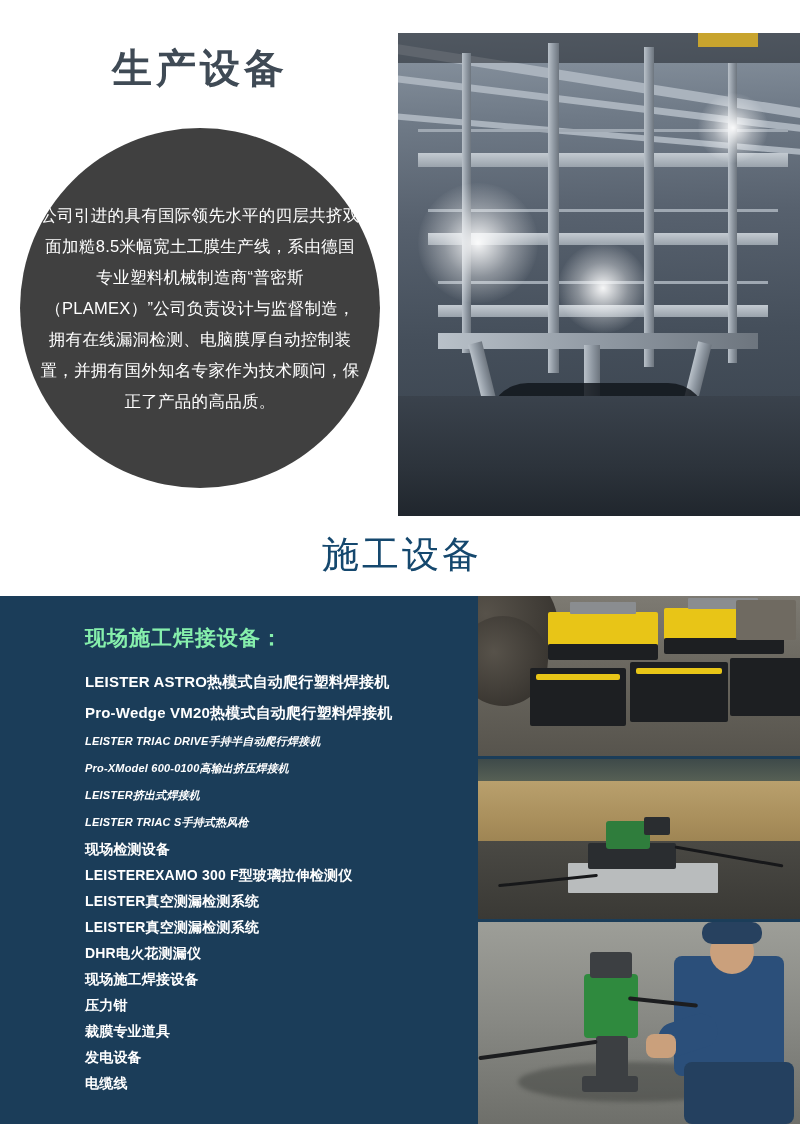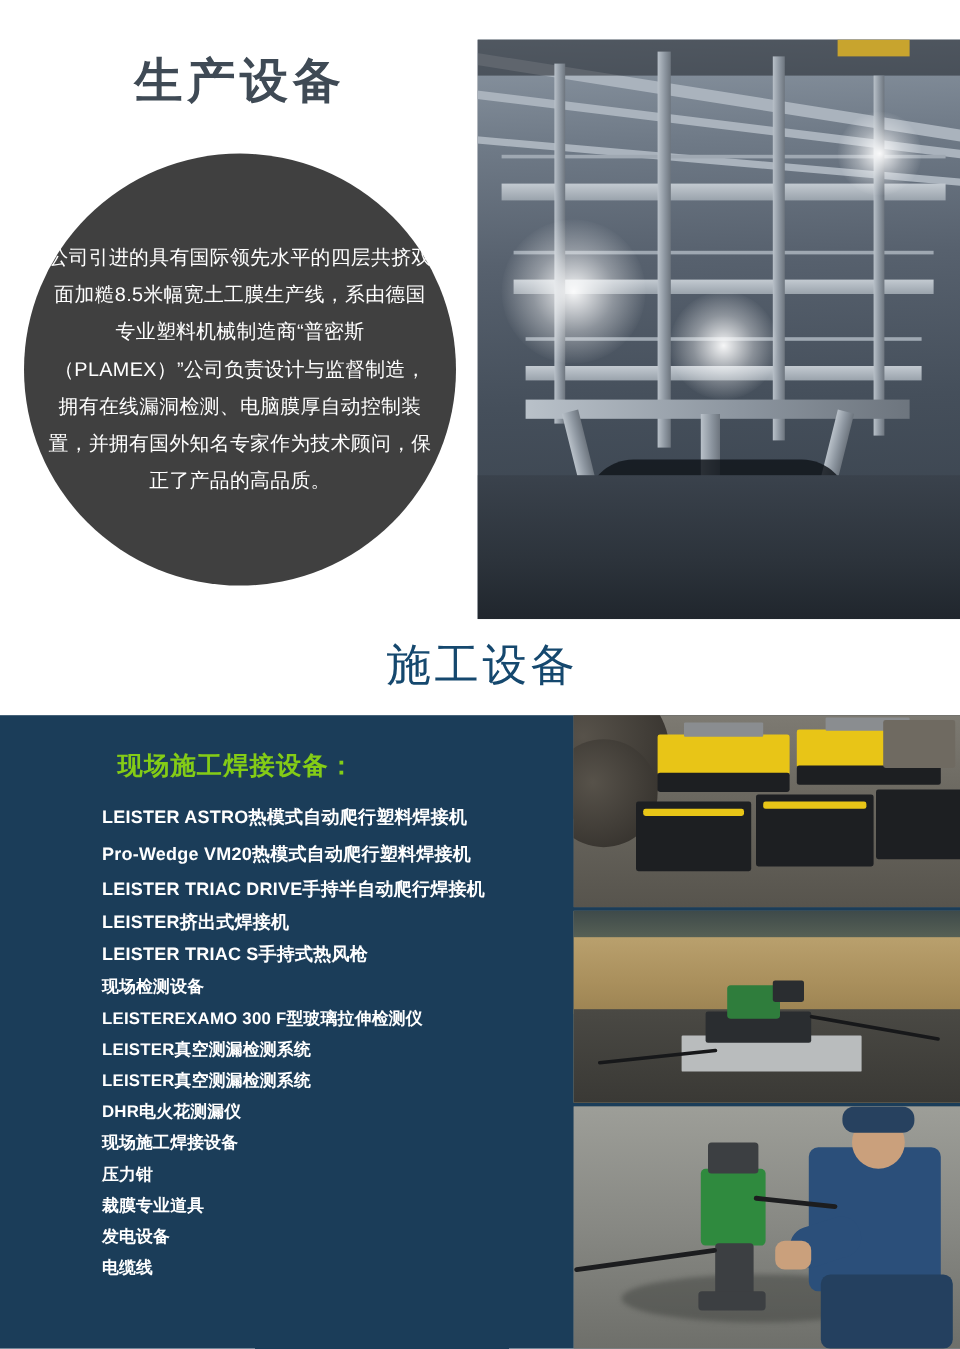--- a/index.html
+++ b/index.html
@@ -145,38 +145,37 @@
   .bottom-left {
     position: absolute;
     left: 0; top: 0;
     width: 478px;
     height: 528px;
     padding: 28px 0 0 85px;
   }
   .eq-heading {
     font-size: 21px;
     font-weight: bold;
-    color: #84cc16;
+    color: #86efac;
     letter-spacing: 1px;
     margin-bottom: 14px;
-    margin-left: 13px;
   }
   .eq-list {
     list-style: none;
     margin: 0;
     padding: 0;
   }
   .eq-list li {
     color: #ffffff;
     font-weight: bold;
     letter-spacing: 0.2px;
     white-space: nowrap;
   }
   .eq-list li.s1 { font-size: 15px; line-height: 31px; }
-  .eq-list li.s2 { font-size: 15px; line-height: 27px; }
+  .eq-list li.s2 { font-size: 11px; line-height: 27px; font-style: italic; }
   .eq-list li.s3 { font-size: 14px; line-height: 26px; }
 
   .bottom-right {
     position: absolute;
     right: 0; top: 0;
     width: 322px;
     height: 528px;
   }
   .photo {
     position: absolute;
@@ -342,20 +341,21 @@
 </div>
 
 <div class="bottom-section">
 
   <div class="bottom-left">
     <div class="eq-heading">现场施工焊接设备：</div>
     <ul class="eq-list">
       <li class="s1">LEISTER ASTRO热模式自动爬行塑料焊接机</li>
       <li class="s1">Pro-Wedge VM20热模式自动爬行塑料焊接机</li>
       <li class="s2">LEISTER TRIAC DRIVE手持半自动爬行焊接机</li>
+      <li class="s2">Pro-XModel 600-0100高输出挤压焊接机</li>
       <li class="s2">LEISTER挤出式焊接机</li>
       <li class="s2">LEISTER TRIAC S手持式热风枪</li>
       <li class="s3">现场检测设备</li>
       <li class="s3">LEISTEREXAMO 300 F型玻璃拉伸检测仪</li>
       <li class="s3">LEISTER真空测漏检测系统</li>
       <li class="s3">LEISTER真空测漏检测系统</li>
       <li class="s3">DHR电火花测漏仪</li>
       <li class="s3">现场施工焊接设备</li>
       <li class="s3">压力钳</li>
       <li class="s3">裁膜专业道具</li>

